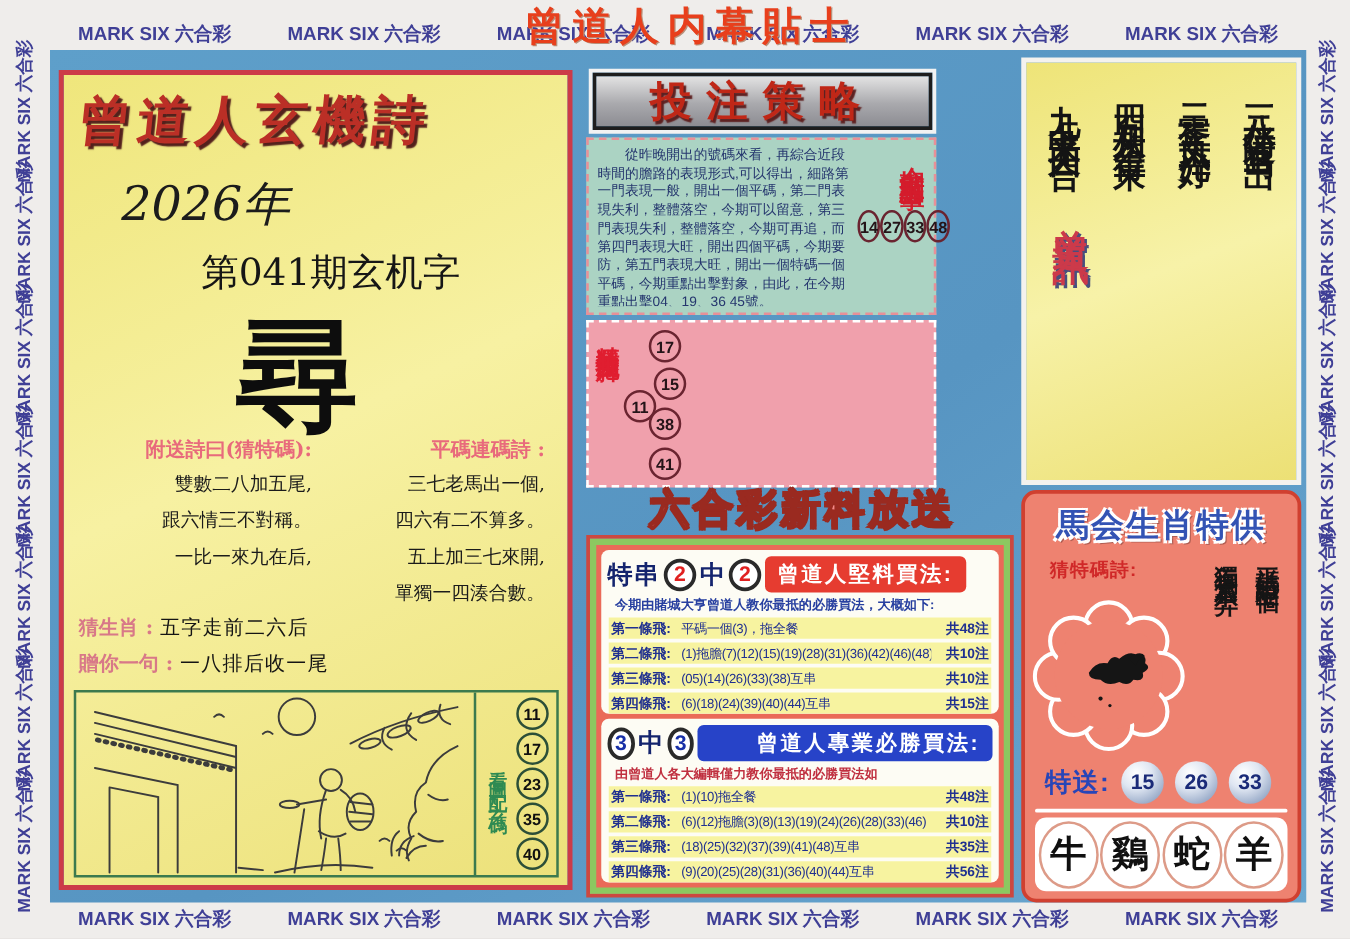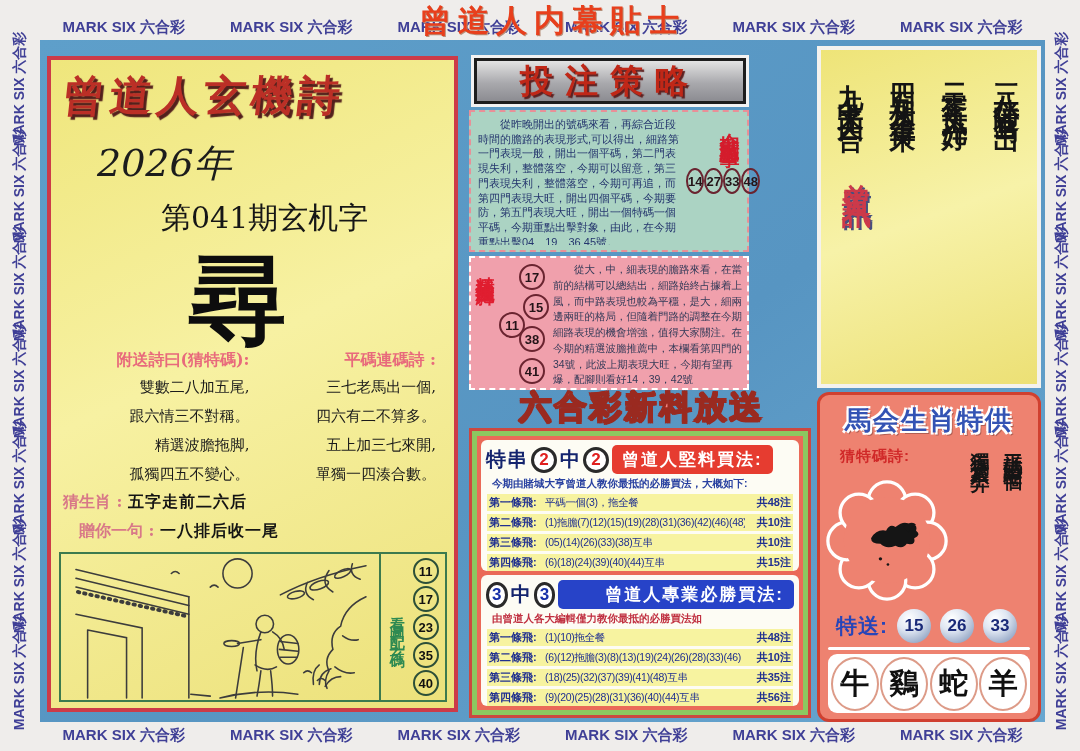--- a/index.html
+++ b/index.html
@@ -38,22 +38,22 @@
   .mystery{position:absolute;left:0;right:30px;top:176px;text-align:center;font-size:98px;
            font-weight:bold;color:#0d0d0d;font-family:"DejaVu Serif","Liberation Serif",serif;}
   .verses{position:absolute;left:12px;top:290px;right:18px;display:flex;text-align:right;}
   .verse-col{flex:1;}
   .verse-col h4{margin:0 0 2px 0;font-size:16px;color:#e86a7c;font-weight:bold;
                 font-family:"DejaVu Serif","Liberation Serif",serif;}
   .verse-col p{margin:0;font-size:15px;line-height:29px;color:#1b1b1b;white-space:nowrap;
                font-family:"DejaVu Serif","Liberation Serif",serif;}
   .pline{position:absolute;left:12px;font-size:16px;font-family:"DejaVu Serif","Liberation Serif",serif;}
   .pline .plabel{color:#d87888;font-weight:bold;}
-  .pline .ptext{color:#141414;font-weight:bold;letter-spacing:1px;}
-  .zline{top:432px;} .gline{top:461px;margin-left:16px;}
+  .pline .ptext{color:#141414;font-weight:normal;letter-spacing:1px;}
+  .zline{top:432px;} .gline{top:461px;}
   .pic-box{position:absolute;left:8px;top:492px;width:388px;height:150px;box-sizing:border-box;
            border:2px solid #3c7a4e;display:flex;}
   .pic-area{flex:1;border-right:2px solid #3c7a4e;}
   .pic-side{width:66px;display:flex;align-items:center;justify-content:space-evenly;}
   .pic-caption{writing-mode:vertical-rl;text-orientation:upright;font-size:15px;font-weight:bold;
                color:#2e8a52;letter-spacing:9px;}
   .pic-circles{display:flex;flex-direction:column;justify-content:space-between;height:138px;padding:2px 0;}
   .circ{display:flex;align-items:center;justify-content:center;border-radius:50%;font-weight:bold;box-sizing:border-box;}
   .c-pic{width:26px;height:26px;border:2px solid #2c4f38;color:#101010;font-size:13px;}
   
@@ -215,22 +215,21 @@
       <div class="brush-title">曾道人玄機詩</div>
       <div class="year-line">2026年</div>
       <div class="issue-line">第041期玄机字</div>
       <div class="mystery">尋</div>
 
       <div class="verses">
         <div class="verse-col">
           <h4>附送詩曰(猜特碼):</h4>
           <p>雙數二八加五尾,</p>
           <p>跟六情三不對稱。</p>
-          <p>精選波膽拖脚,</p>
-          <p>孤獨四五不變心。</p>
+          <p>一比一來九在后,</p>
         </div>
         <div class="verse-col">
           <h4>平碼連碼詩 :</h4>
           <p>三七老馬出一個,</p>
           <p>四六有二不算多。</p>
           <p>五上加三七來開,</p>
           <p>單獨一四湊合數。</p>
         </div>
       </div>
 
@@ -305,21 +304,20 @@
 
     <div class="pink-panel">
       <div class="bd-vtitle">精選波膽拖脚</div>
       <div class="bd-circles">
         <span class="circ c-dark p0">17</span>
         <span class="circ c-dark p1">15</span>
         <span class="circ c-dark p2">11</span>
         <span class="circ c-dark p3">38</span>
         <span class="circ c-dark p4">41</span>
       </div>
-      <p class="body">從大，中，細表現的膽路來看，在當前的結構可以總結出，細路始終占據着上風，而中路表現也較為平穩，是大，細兩邊兩旺的格局，但隨着門路的調整在今期細路表現的機會增強，值得大家關注。在今期的精選波膽推薦中，本欄看第四門的34號，此波上期表現大旺，今期有望再爆，配腳則看好14，39，42號</p>
     </div>
 
     <div class="nm-title">六合彩新料放送</div>
 
     <div class="nm-box">
       <div class="nm-inner">
 
         <div class="nm-sec">
           <div class="nm-head">
             <span class="lbl-tecuan">特串</span>

